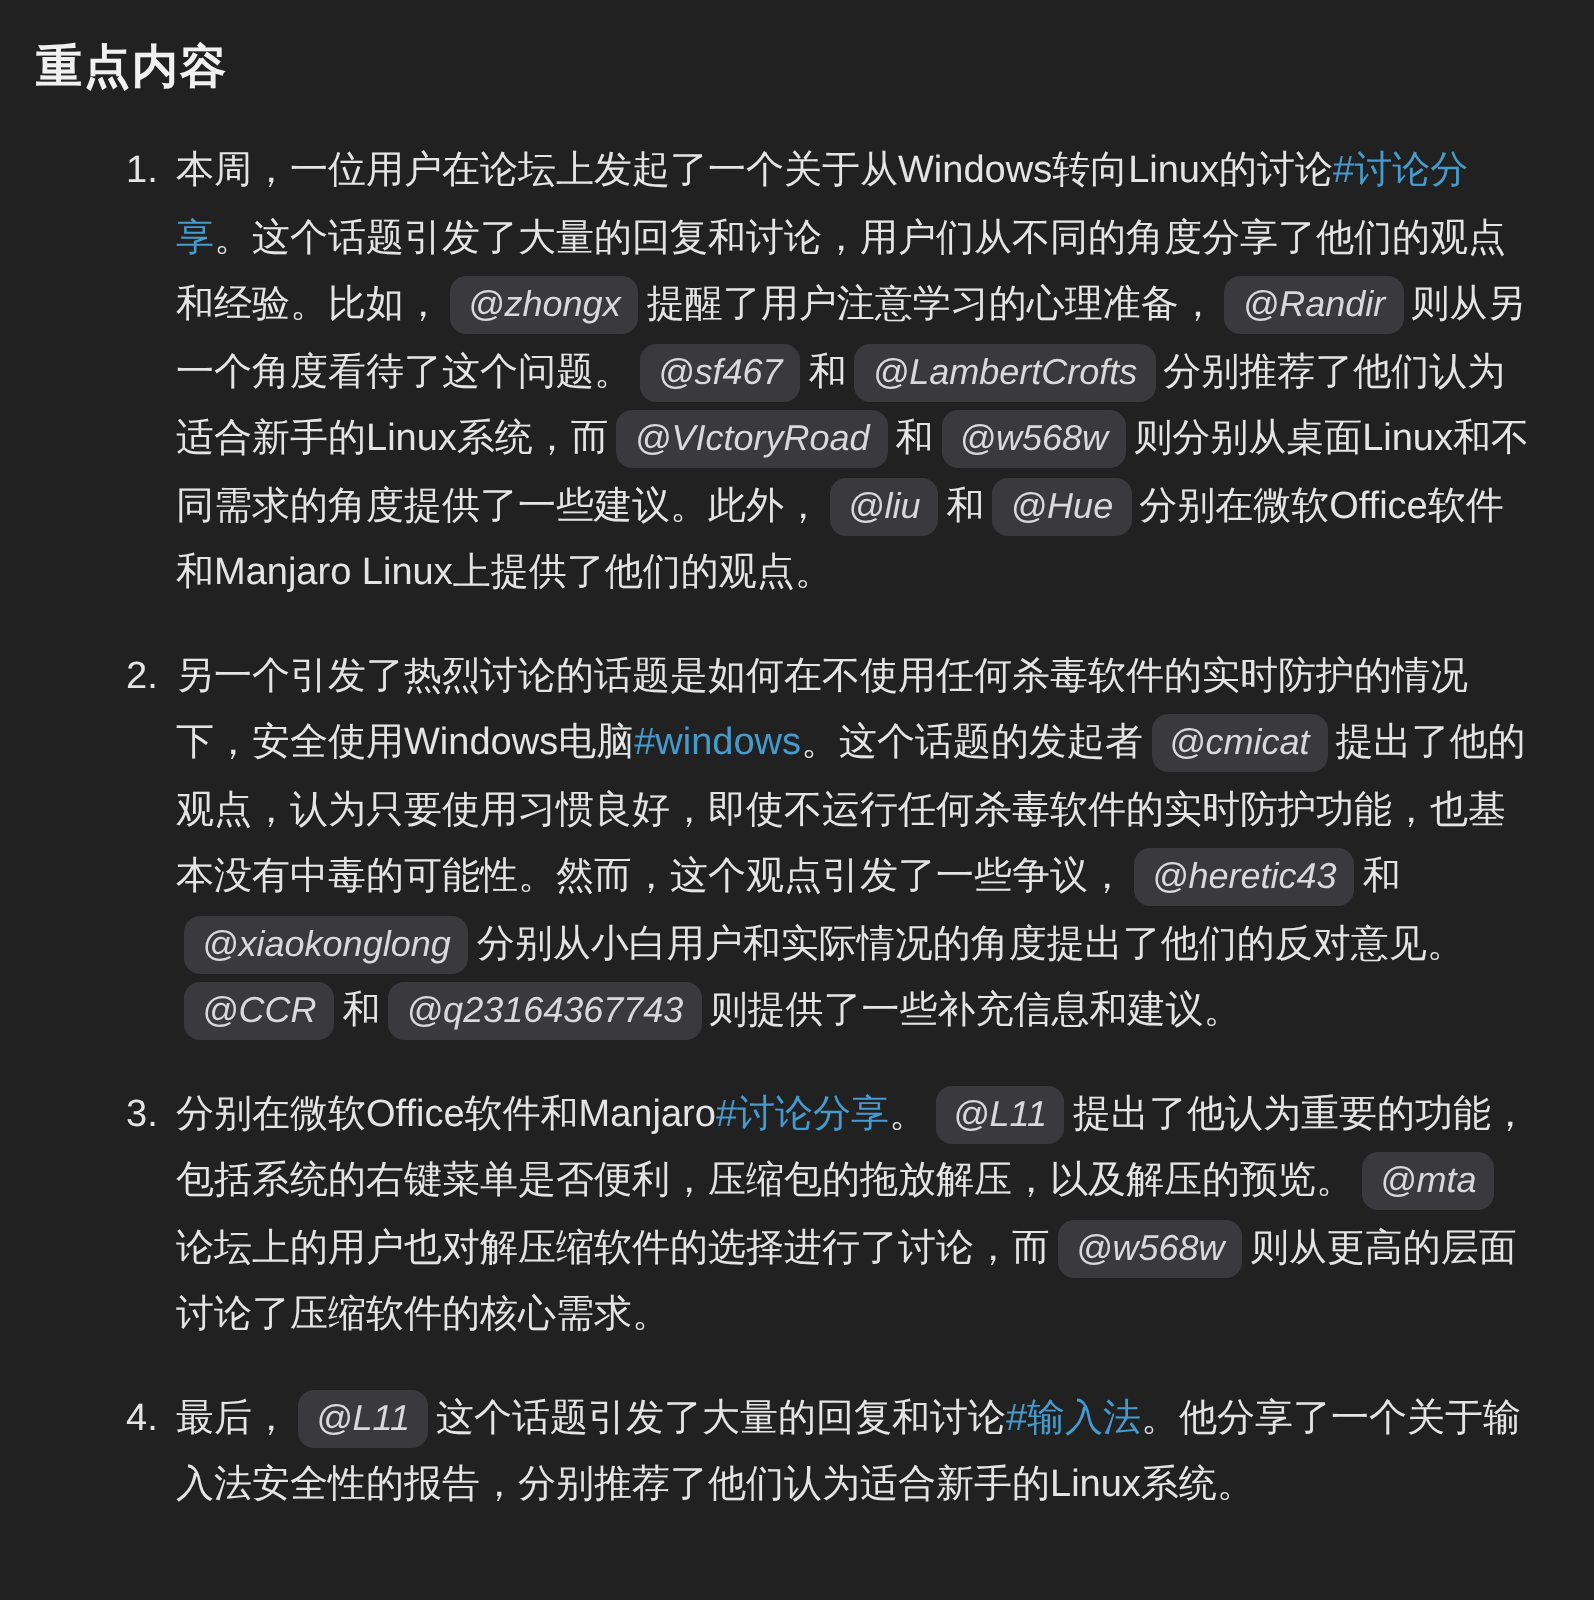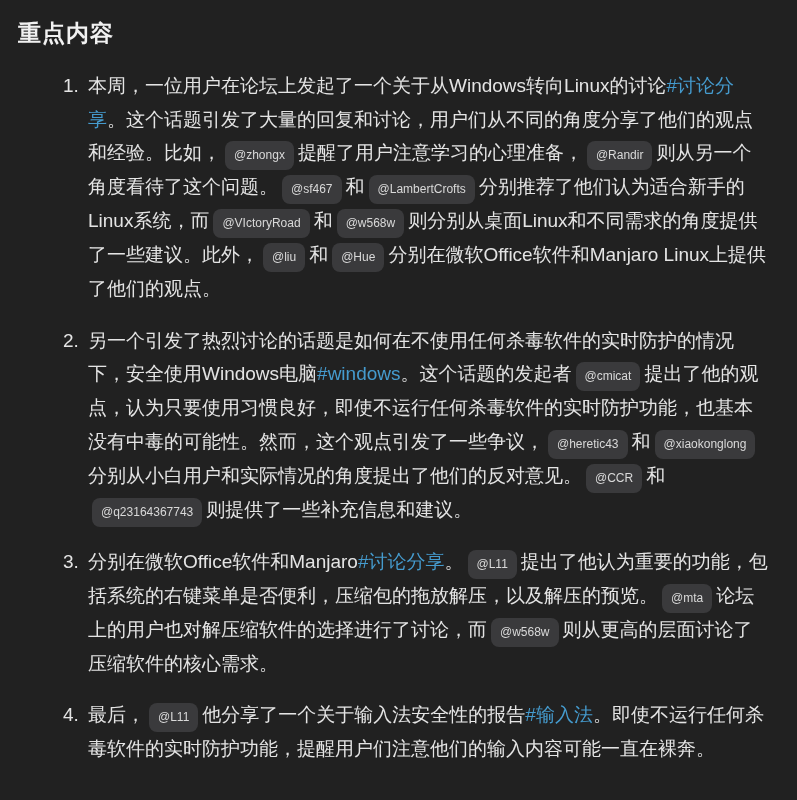--- a/index.html
+++ b/index.html
@@ -49,25 +49,26 @@
     flex: 1 1 auto;
     word-break: break-word;
   }
   .mention-chip {
     display: inline-block;
     background: var(--mention-bg, #3a3a3c);
     color: var(--mention-text, #d9d9d9);
     border-radius: 8px;
     padding: 0px 9px;
     margin: 0 4px;
-    font-size: 12px;
+    font-size: 18px;
     line-height: 29px;
     white-space: nowrap;
     cursor: pointer;
     vertical-align: baseline;
+    font-style: italic;
   }
   .hashtag-link {
     color: var(--link, #459bce);
     text-decoration: none;
     cursor: pointer;
   }
 </style>
 </head>
 <body>
 
@@ -81,16 +82,16 @@
       <li>
         <span class="item-number">2.</span>
         <span class="item-body"><span>另一个引发了热烈讨论的话题是如何在不使用任何杀毒软件的实时防护的情况下，安全使用Windows电脑</span><span class="hashtag-link">#windows</span><span>。这个话题的发起者</span><span class="mention-chip">@cmicat</span><span>提出了他的观点，认为只要使用习惯良好，即使不运行任何杀毒软件的实时防护功能，也基本没有中毒的可能性。然而，这个观点引发了一些争议，</span><span class="mention-chip">@heretic43</span><span>和</span><span class="mention-chip">@xiaokonglong</span><span>分别从小白用户和实际情况的角度提出了他们的反对意见。</span><span class="mention-chip">@CCR</span><span>和</span><span class="mention-chip">@q23164367743</span><span>则提供了一些补充信息和建议。</span></span>
       </li>
       <li>
         <span class="item-number">3.</span>
         <span class="item-body"><span>分别在微软Office软件和Manjaro</span><span class="hashtag-link">#讨论分享</span><span>。</span><span class="mention-chip">@L11</span><span>提出了他认为重要的功能，包括系统的右键菜单是否便利，压缩包的拖放解压，以及解压的预览。</span><span class="mention-chip">@mta</span><span>论坛上的用户也对解压缩软件的选择进行了讨论，而</span><span class="mention-chip">@w568w</span><span>则从更高的层面讨论了压缩软件的核心需求。</span></span>
       </li>
       <li>
         <span class="item-number">4.</span>
-        <span class="item-body"><span>最后，</span><span class="mention-chip">@L11</span><span>他分享了一个关于输入法安全性的报告</span><span class="hashtag-link">#输入法</span><span>。即使不运行任何杀毒软件的实时防护功能，提醒用户们注意他们的输入内容可能一直在裸奔。</span></span>
+        <span class="item-body"><span>最后，</span><span class="mention-chip">@L11</span><span>这个话题引发了大量的回复和讨论</span><span class="hashtag-link">#输入法</span><span>。他分享了一个关于输入法安全性的报告，分别推荐了他们认为适合新手的Linux系统。</span></span>
       </li>
     </ol>
 </div>
 
 </body></html>

